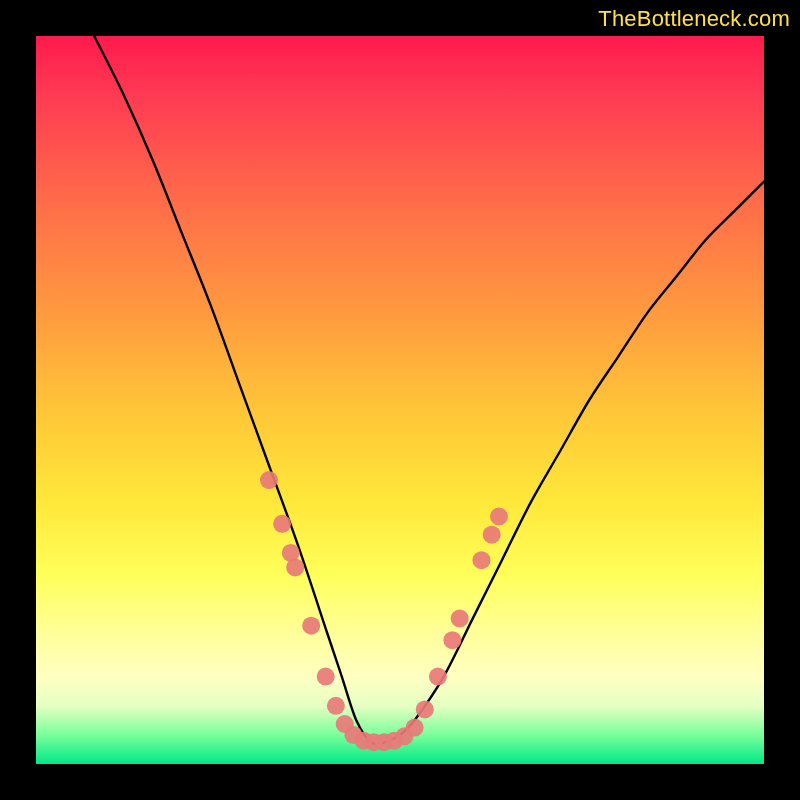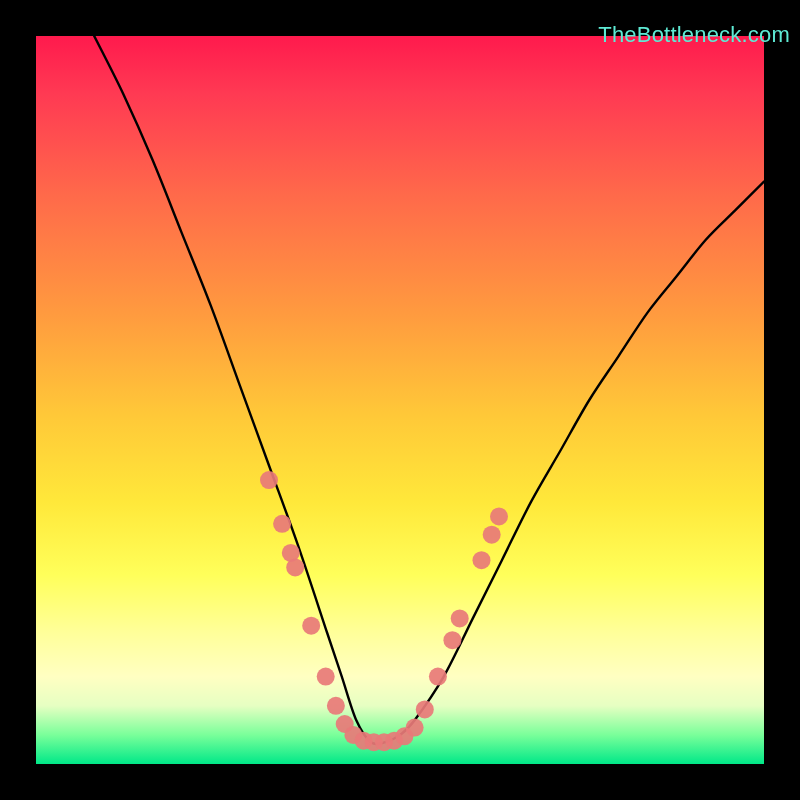--- a/index.html
+++ b/index.html
@@ -45,23 +45,23 @@
       #ffff5a 74%,
       #ffff9a 82%,
       #ffffc2 88%,
       #e6ffc2 92%,
       #7aff9a 96%,
       #00e888 100%
     );
   }
   .watermark {
     position: absolute;
-    top: 22px;
+    top: 6px;
     right: 10px;
-    color: #5eead4;
+    color: #fde047;
     font-size: 22px;
     font-weight: 500;
     letter-spacing: 0.2px;
     user-select: none;
   }
   svg.curve {
     position: absolute;
     left: 0;
     top: 0;
   }

